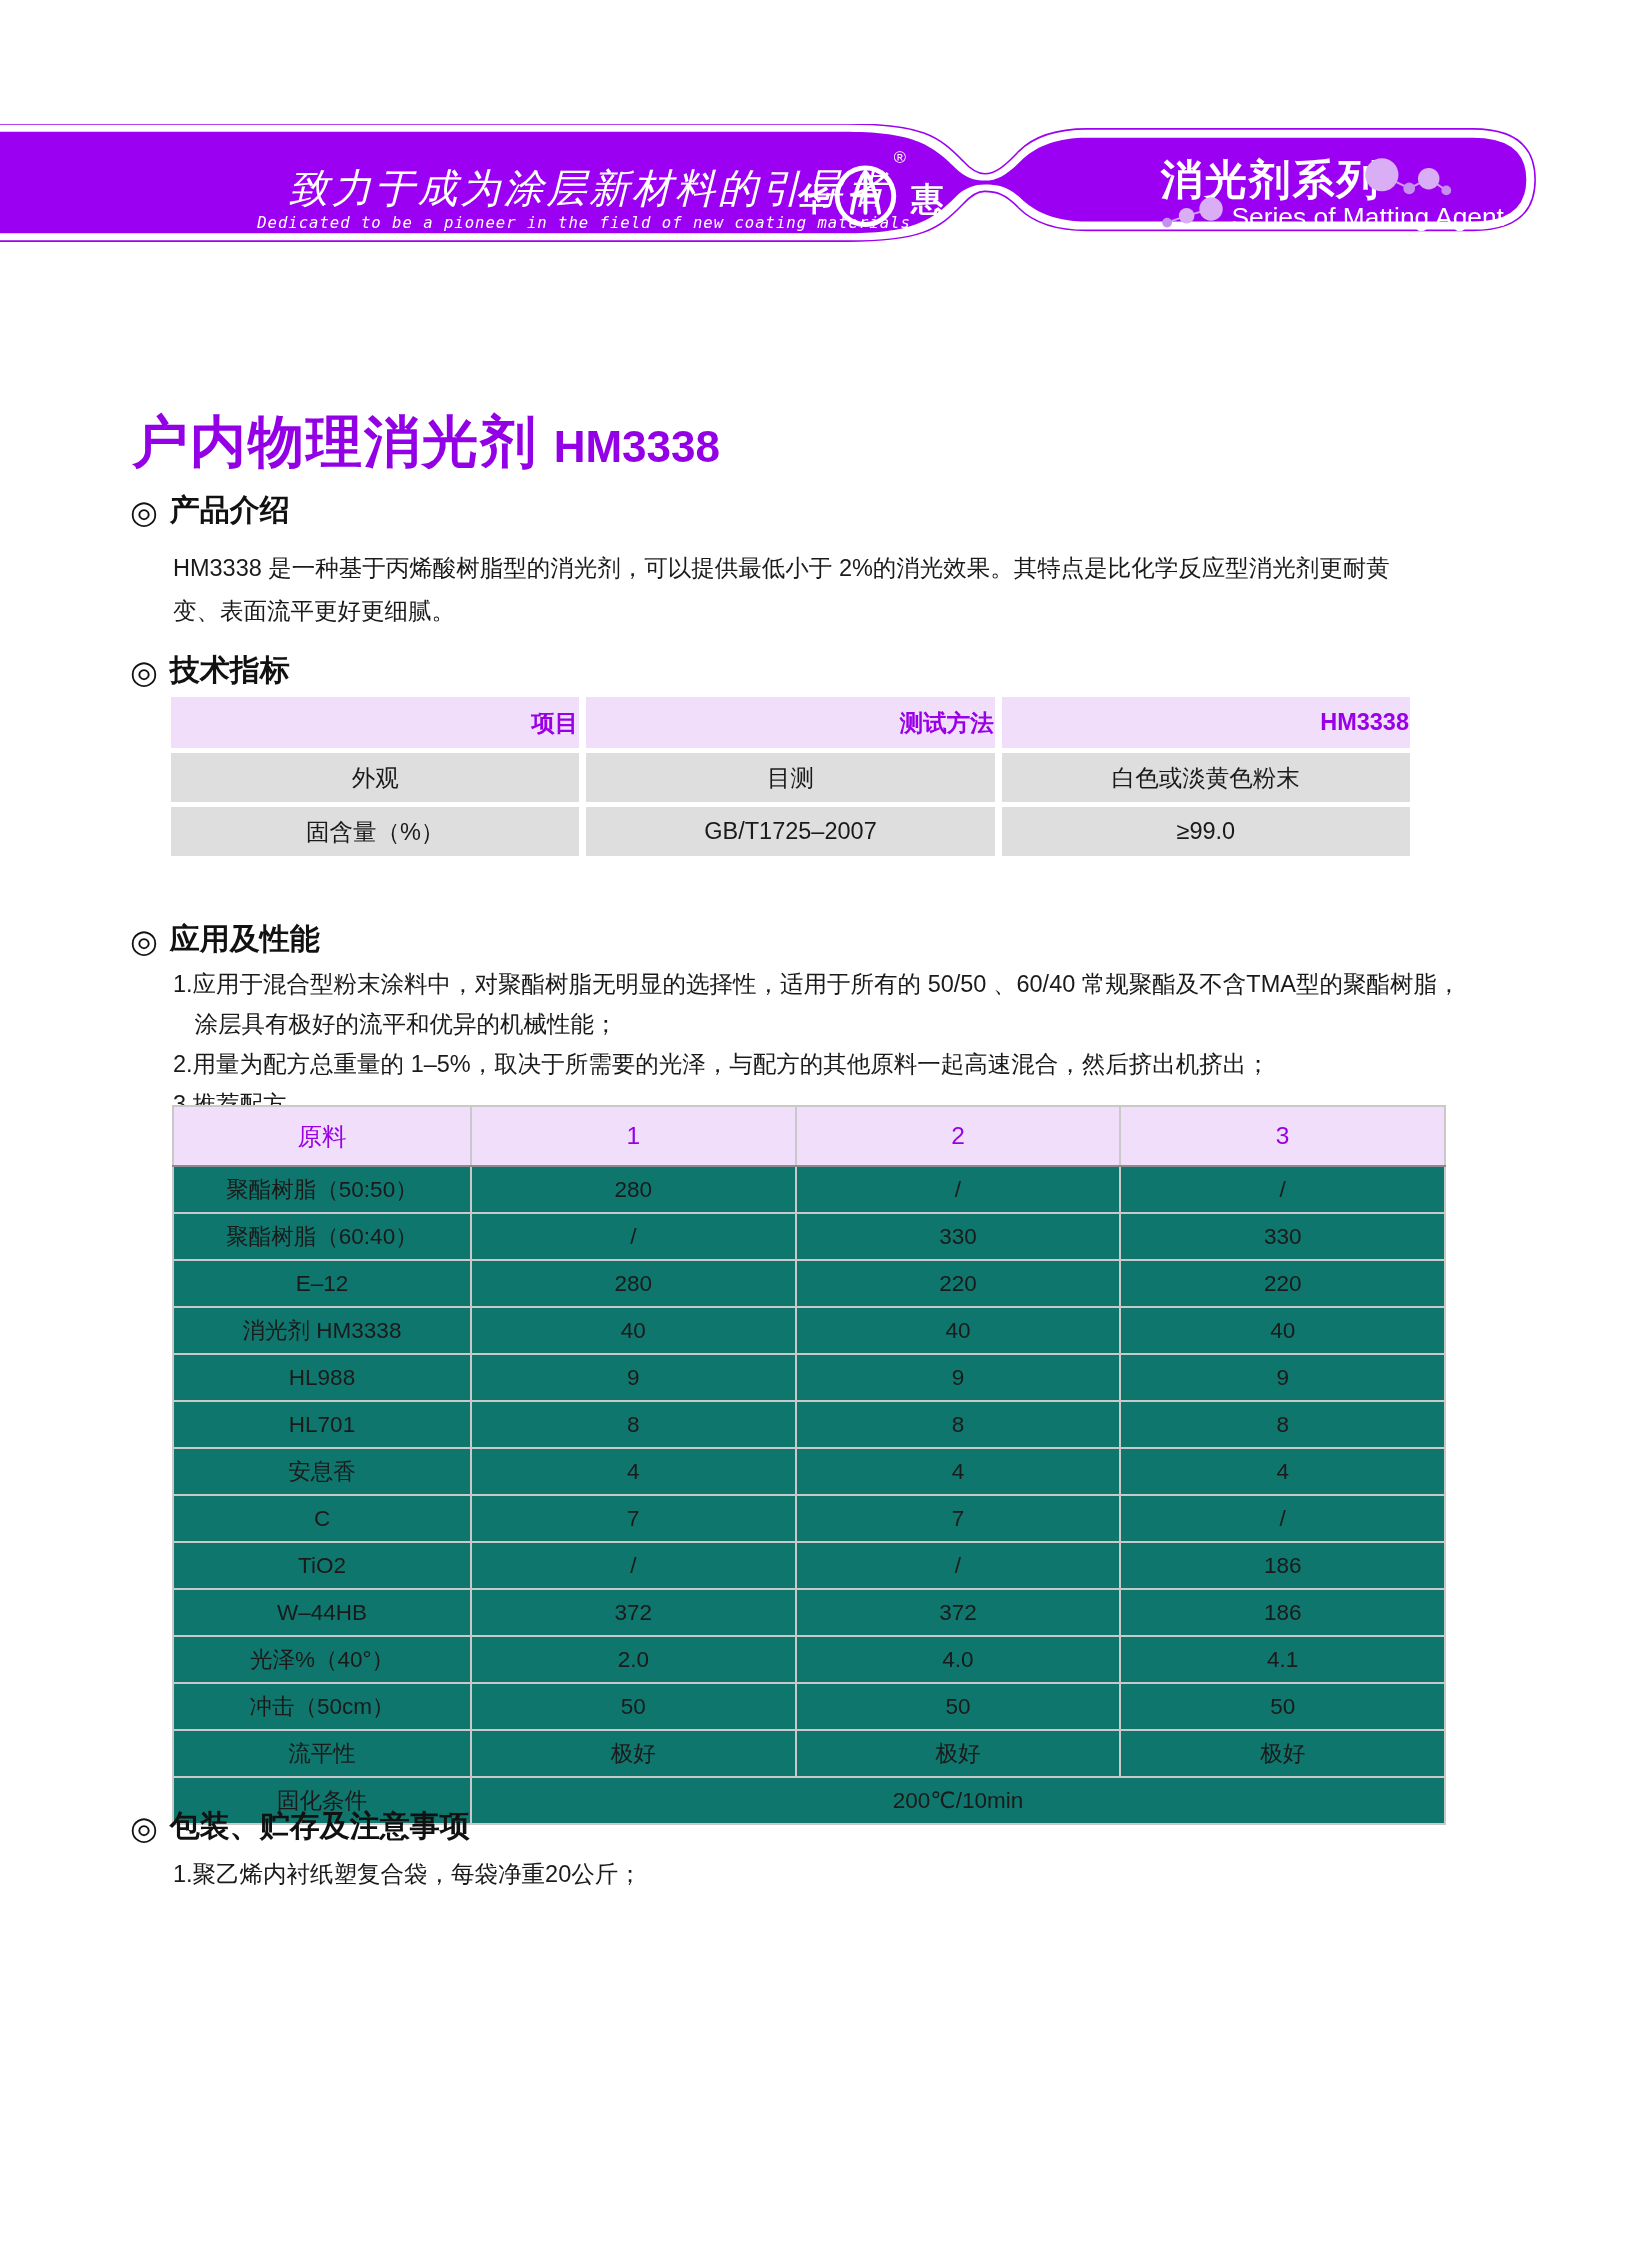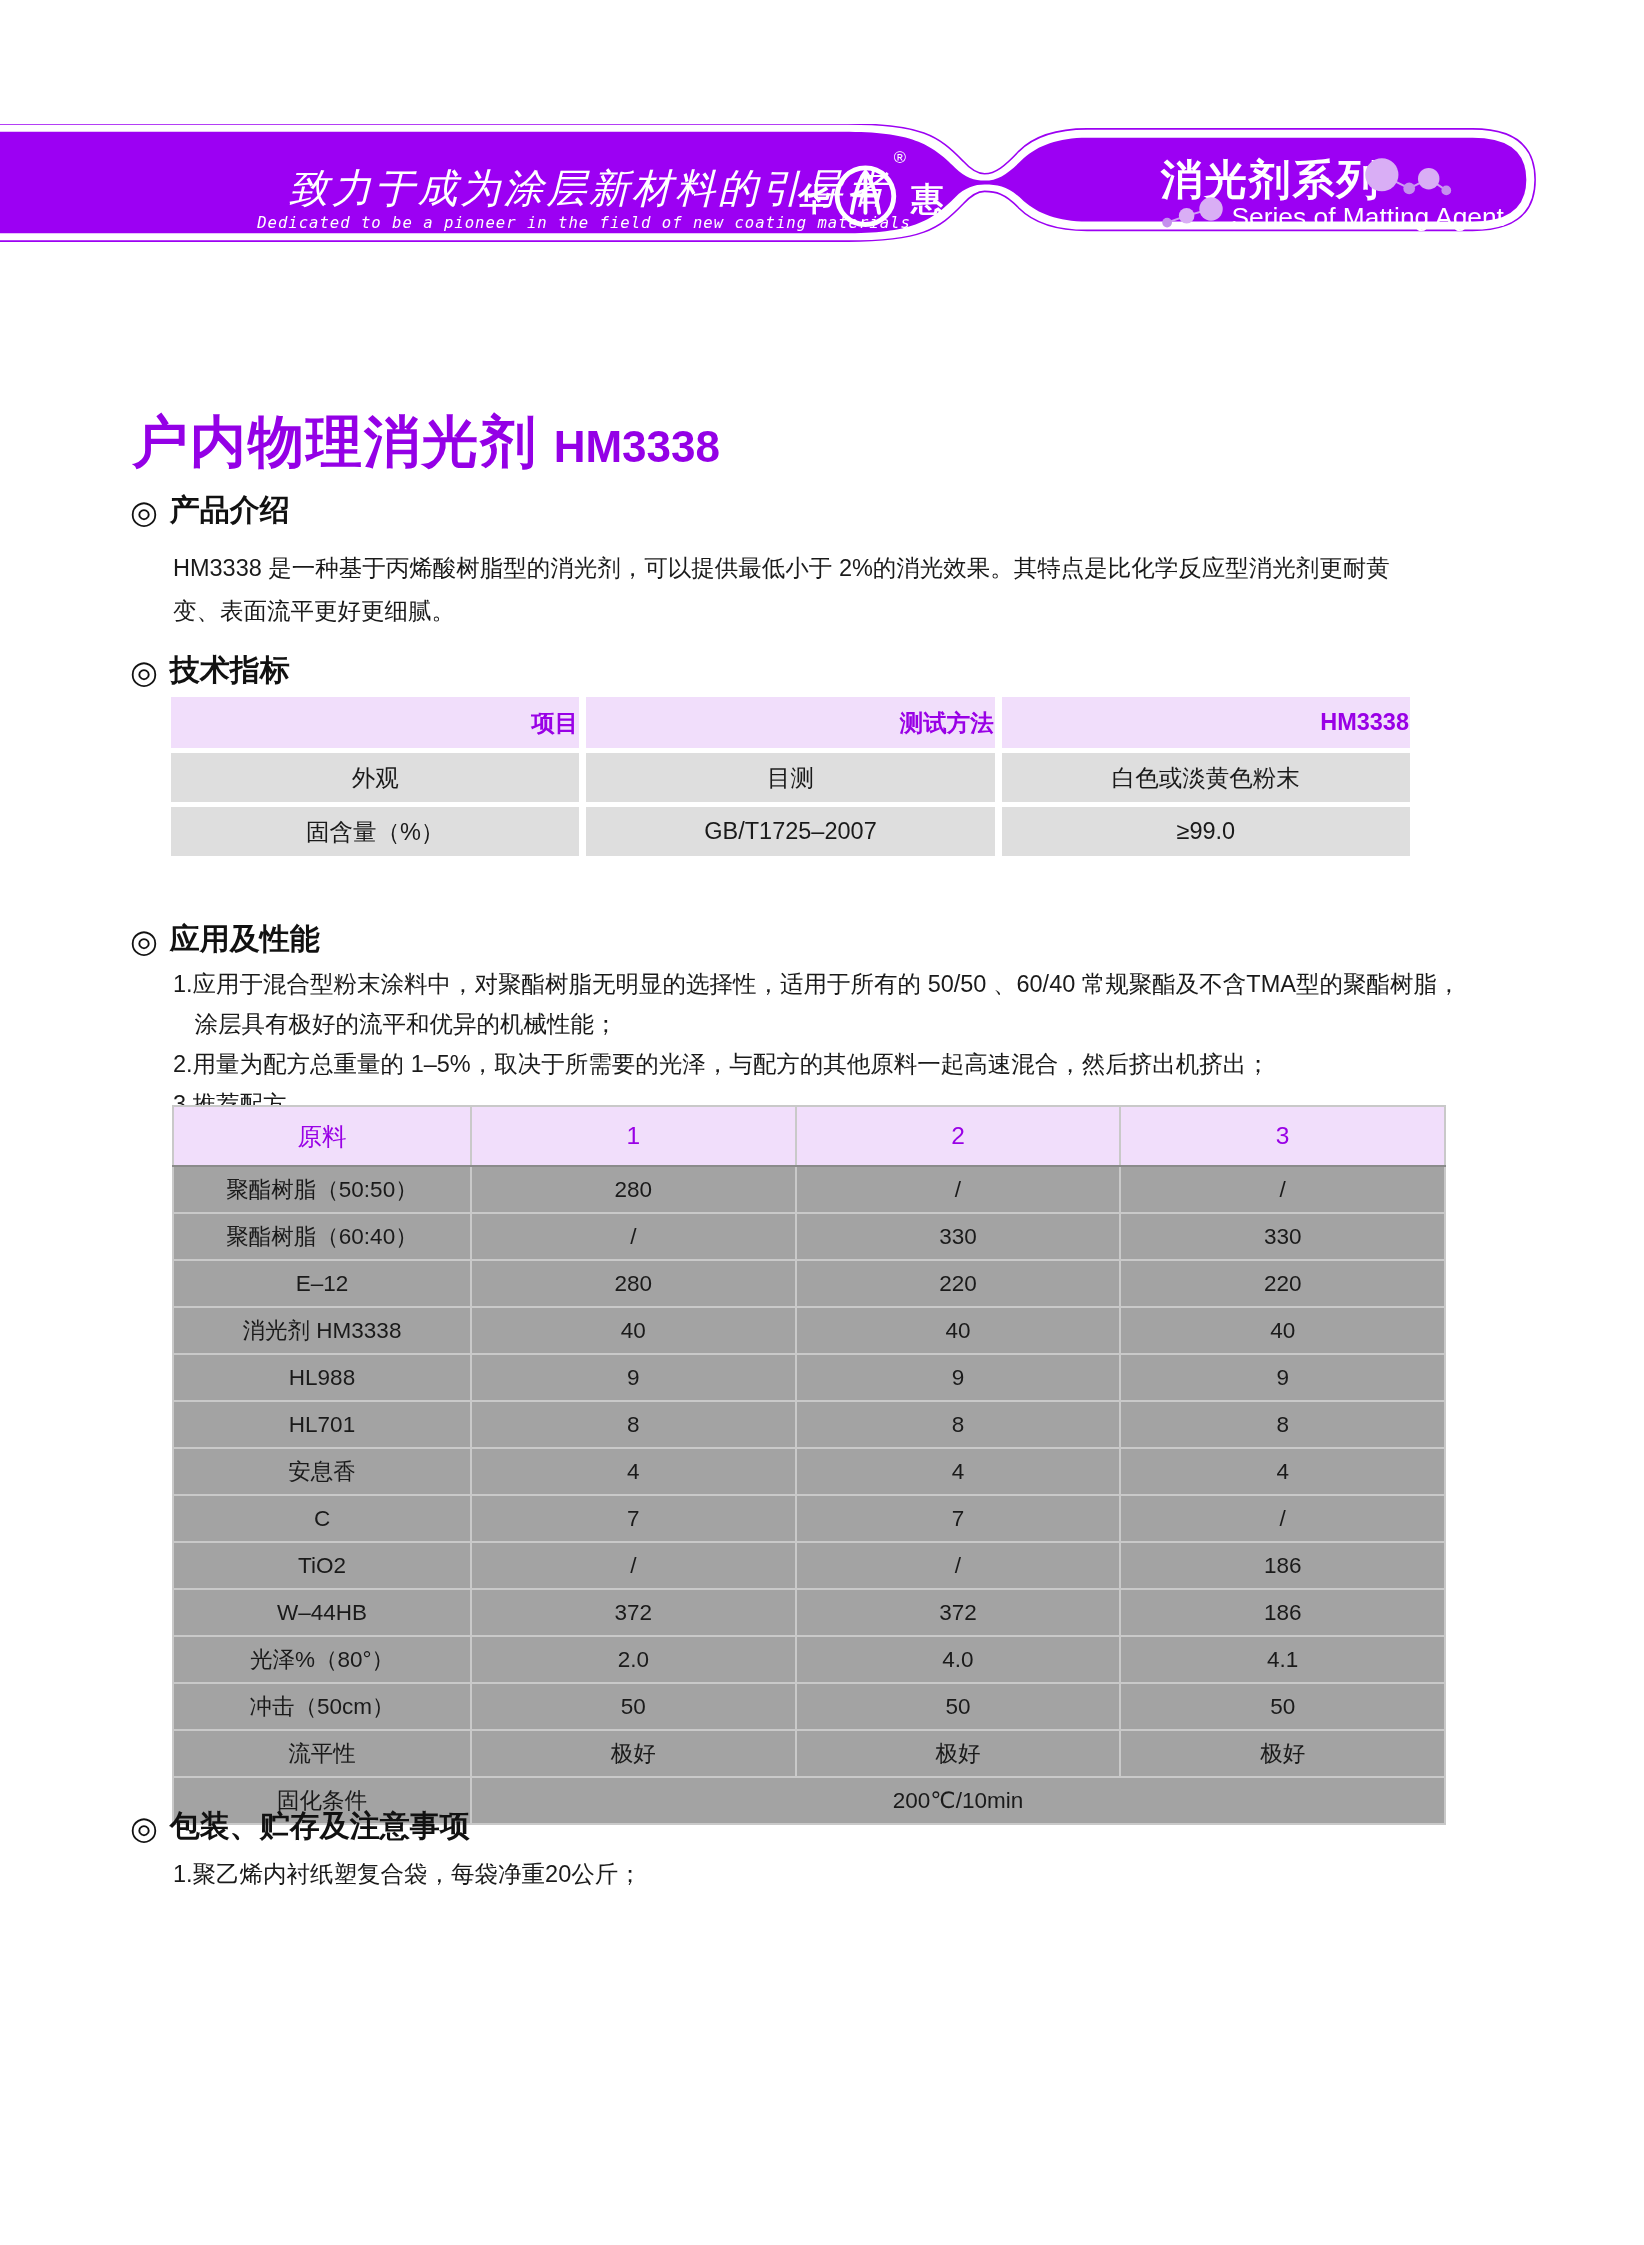--- a/index.html
+++ b/index.html
@@ -27,21 +27,21 @@
   .app-line{white-space:nowrap;}
   .app-line.indent{padding-left:21.6px;}
   
   .spec-table{position:absolute;top:692px;left:164px;border-collapse:separate;border-spacing:7.8px 5.9px;table-layout:fixed;width:1253px;}
   .spec-table th{background:#F1DEFB;color:#9900E6;font-size:23.5px;font-weight:bold;height:49px;text-align:right;}
   .spec-table td{background:#DEDEDE;color:#1a1a1a;font-size:23.5px;height:47px;text-align:center;}
   
   .formula-table{position:absolute;top:1105px;left:172px;border-collapse:collapse;table-layout:fixed;width:1274px;}
   .formula-table th,.formula-table td{border:2px solid #c9c9c9;text-align:center;font-size:22.5px;}
   .formula-table thead th{background:#F1DEFB;color:#9900E6;font-size:24.5px;font-weight:normal;height:56px;border-bottom:2px solid #8b8b8b;}
-  .formula-table tbody td{background:#a3a3a3;height:43px;}
+  .formula-table tbody td{background:#0f766e;height:43px;}
   .formula-table .col-label{width:294px;}
   
   .pack-line{white-space:nowrap;line-height:46px;}
 </style>
 </head>
 <body>
 
 <svg class="banner-svg" viewBox="0 0 1678 126">
 
   <path d="M -30 0 L 865 0 C 940 0 958 12 983 38 C 992 48 998 51 1005 51 C 1016 51 1026 43 1040 28 C 1056 12 1078 5 1110 5 L 1505 5 Q 1569 5 1569 57 Q 1569 109 1505 109 L 1110 109 C 1078 109 1056 102 1040 86 C 1026 71 1016 69 1005 69 C 998 69 992 72 983 82 C 958 108 940 120 865 120 L -30 120" fill="none" stroke="#9C00F3" stroke-width="1.6"></path>
@@ -188,21 +188,21 @@
       <td>/</td>
       <td>186</td>
     </tr>
     <tr>
       <td>W–44HB</td>
       <td>372</td>
       <td>372</td>
       <td>186</td>
     </tr>
     <tr>
-      <td>光泽%（80°）</td>
+      <td>光泽%（40°）</td>
       <td>2.0</td>
       <td>4.0</td>
       <td>4.1</td>
     </tr>
     <tr>
       <td>冲击（50cm）</td>
       <td>50</td>
       <td>50</td>
       <td>50</td>
     </tr>

